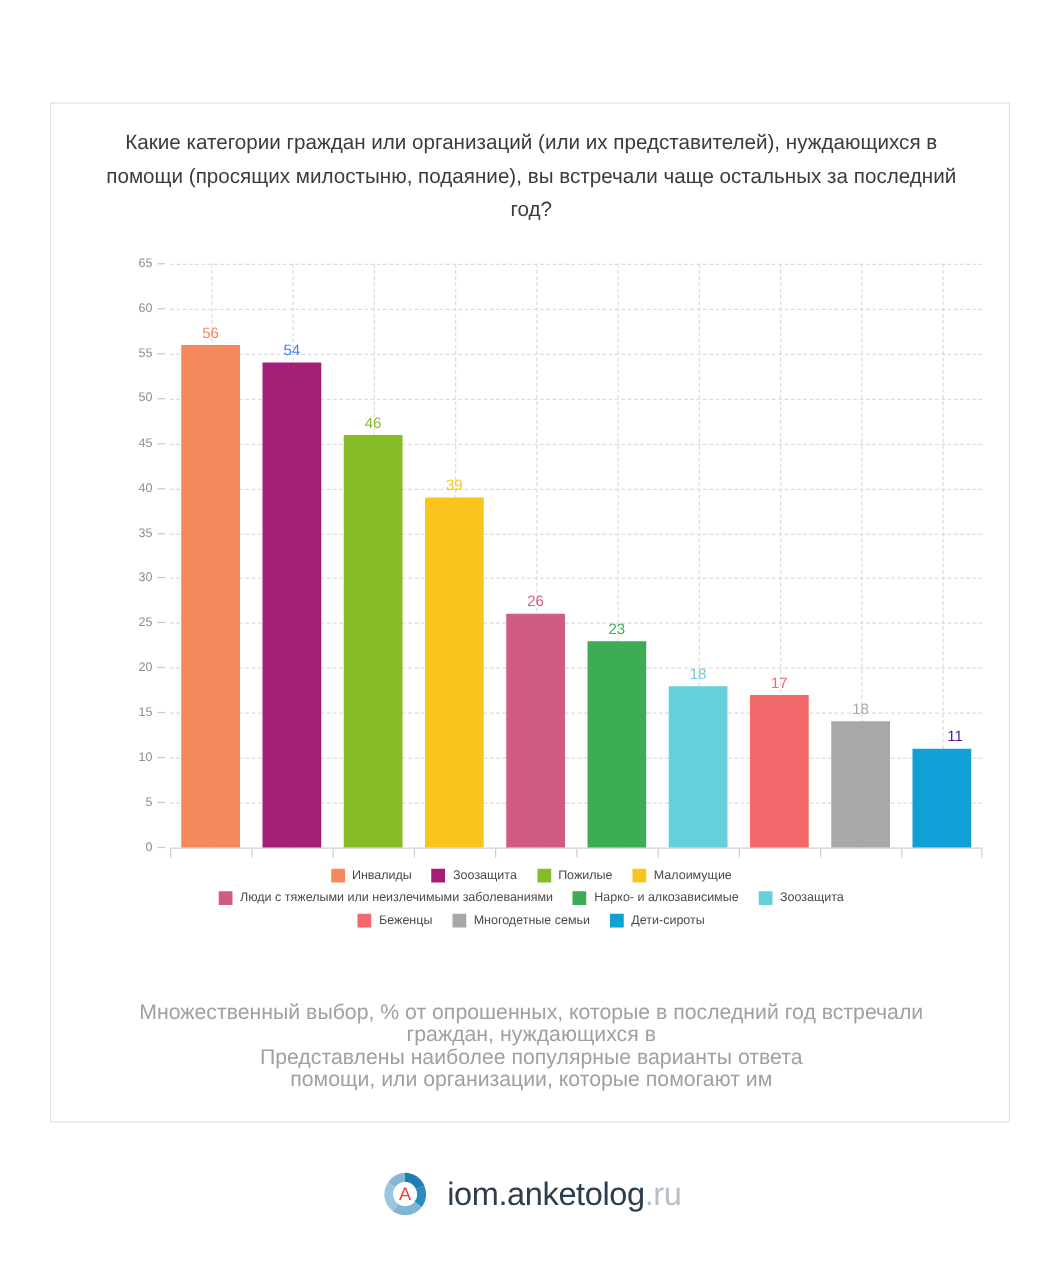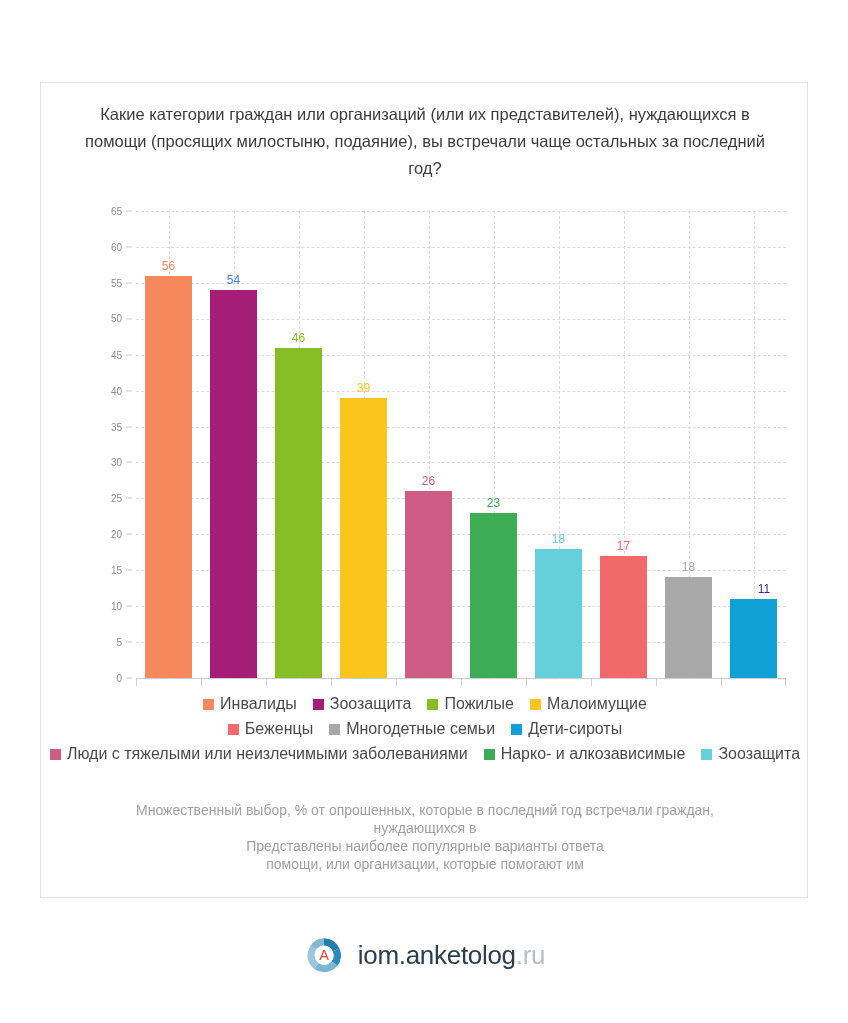--- a/index.html
+++ b/index.html
@@ -150,33 +150,33 @@
     display: flex;
     align-items: center;
     gap: 6px;
   }
   .legend-swatch {
     width: 11px;
     height: 11px;
     flex: 0 0 auto;
   }
   .legend-text {
-    font-size: 16px;
+    font-size: 10px;
     color: #4a4a4a;
     white-space: nowrap;
   }
 
   
   .footnote {
     position: absolute;
     left: 62px;
     top: 718px;
     width: 644px;
     text-align: center;
-    font-size: 14px;
+    font-size: 17px;
     line-height: 18px;
     color: #a0a0a0;
   }
 
   
   .logo {
     position: absolute;
     left: 0;
     top: 934px;
     width: 848px;
@@ -313,44 +313,44 @@
             <span class="legend-swatch" style="background: rgb(134, 188, 37);"></span>
             <span class="legend-text">Пожилые</span>
           </div>
           <div class="legend-item">
             <span class="legend-swatch" style="background: rgb(250, 197, 28);"></span>
             <span class="legend-text">Малоимущие</span>
           </div>
         </div>
         <div class="legend-row">
           <div class="legend-item">
+            <span class="legend-swatch" style="background: rgb(207, 92, 133);"></span>
+            <span class="legend-text">Люди с тяжелыми или неизлечимыми заболеваниями</span>
+          </div>
+          <div class="legend-item">
+            <span class="legend-swatch" style="background: rgb(60, 172, 85);"></span>
+            <span class="legend-text">Нарко- и алкозависимые</span>
+          </div>
+          <div class="legend-item">
+            <span class="legend-swatch" style="background: rgb(101, 207, 219);"></span>
+            <span class="legend-text">Зоозащита</span>
+          </div>
+        </div>
+        <div class="legend-row">
+          <div class="legend-item">
             <span class="legend-swatch" style="background: rgb(242, 105, 107);"></span>
             <span class="legend-text">Беженцы</span>
           </div>
           <div class="legend-item">
             <span class="legend-swatch" style="background: rgb(168, 168, 168);"></span>
             <span class="legend-text">Многодетные семьи</span>
           </div>
           <div class="legend-item">
             <span class="legend-swatch" style="background: rgb(17, 160, 214);"></span>
             <span class="legend-text">Дети-сироты</span>
-          </div>
-        </div>
-        <div class="legend-row">
-          <div class="legend-item">
-            <span class="legend-swatch" style="background: rgb(207, 92, 133);"></span>
-            <span class="legend-text">Люди с тяжелыми или неизлечимыми заболеваниями</span>
-          </div>
-          <div class="legend-item">
-            <span class="legend-swatch" style="background: rgb(60, 172, 85);"></span>
-            <span class="legend-text">Нарко- и алкозависимые</span>
-          </div>
-          <div class="legend-item">
-            <span class="legend-swatch" style="background: rgb(101, 207, 219);"></span>
-            <span class="legend-text">Зоозащита</span>
           </div>
         </div>
       </div>
 
     <div class="footnote">
       <div>Множественный выбор, % от опрошенных, которые в последний год встречали граждан, нуждающихся в</div>
       <div>Представлены наиболее популярные варианты ответа</div>
       <div>помощи, или организации, которые помогают им</div>
     </div>
 

